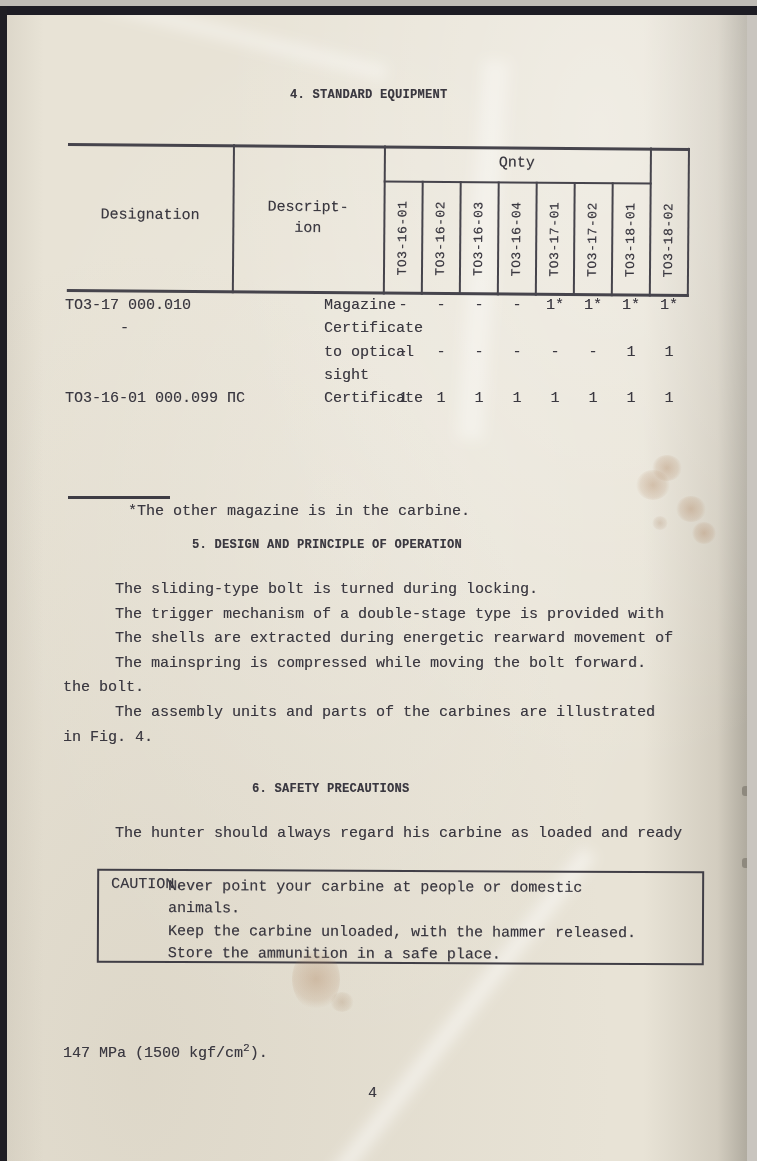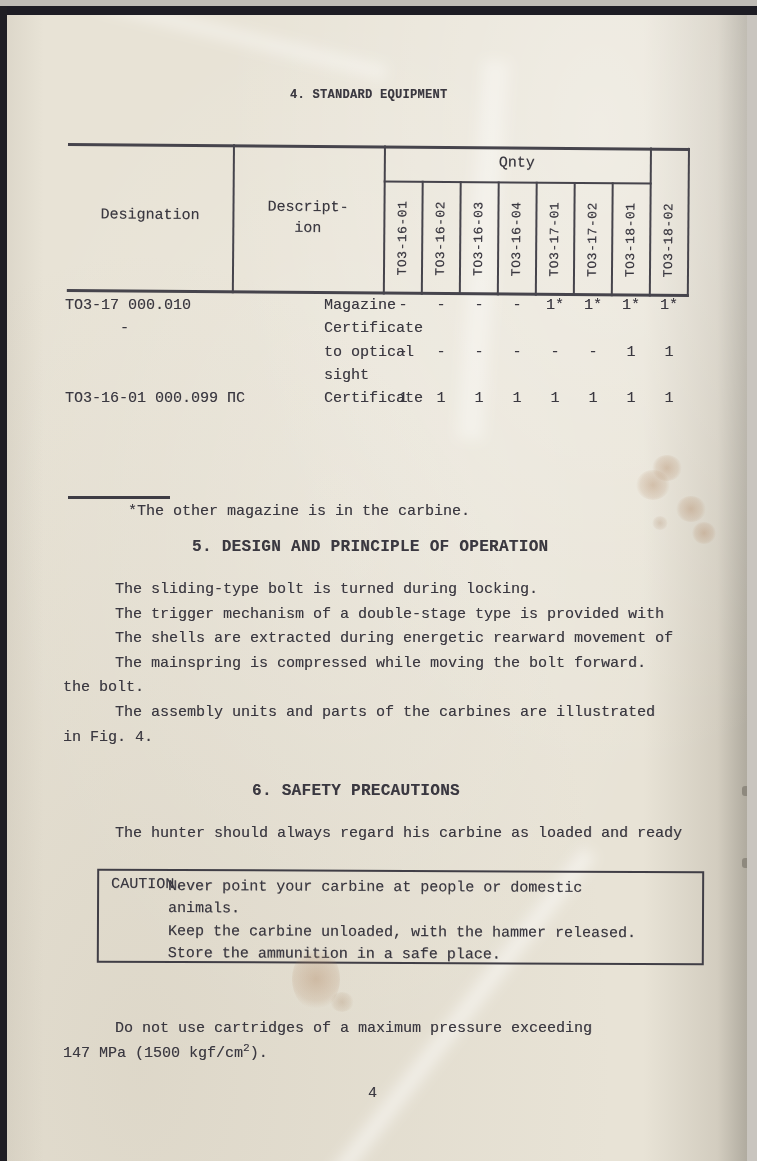--- a/index.html
+++ b/index.html
@@ -30,21 +30,21 @@
   .crease{position:absolute;background:rgba(255,255,255,0.5);filter:blur(7px);pointer-events:none;}
   .crease1{left:250px;top:1010px;width:420px;height:16px;transform:rotate(-52deg);}
   .crease2{left:470px;top:60px;width:26px;height:380px;transform:rotate(4deg);background:rgba(255,255,255,0.35);}
   .crease3{left:90px;top:30px;width:300px;height:14px;transform:rotate(14deg);background:rgba(255,255,255,0.4);}
   .stain{position:absolute;border-radius:50%;pointer-events:none;}
   .st{background:radial-gradient(circle, rgba(176,134,98,0.40) 0%, rgba(176,134,98,0.18) 55%, rgba(176,134,98,0) 75%);}
   .stf{background:radial-gradient(circle, rgba(170,136,104,0.30) 0%, rgba(170,136,104,0.12) 55%, rgba(170,136,104,0) 75%);}
   .staple{position:absolute;width:7px;height:10px;background:#8e897e;border-radius:3px;}
 
   .h-title{position:absolute;left:290px;top:88px;font-weight:bold;font-size:12px;letter-spacing:0.3px;}
-  .h-sec{position:absolute;font-weight:bold;font-size:16px;letter-spacing:0.3px;}
+  .h-sec{position:absolute;font-weight:bold;font-size:12px;letter-spacing:0.3px;}
 
   
   .tbl{position:absolute;left:68px;top:143px;width:622px;height:149px;transform:rotate(0.45deg);transform-origin:0 0;}
   .ln{position:absolute;background:#46444c;}
   .hline{height:2.5px;}
   .vline{width:2px;}
   .cell-label{position:absolute;text-align:center;}
   .rotcol{position:absolute;top:37px;width:38px;height:110px;display:flex;align-items:center;justify-content:center;}
   .rotcol span{transform:rotate(-90deg);white-space:nowrap;font-size:13px;letter-spacing:0.5px;}
 
@@ -184,21 +184,20 @@
     <div class="caution-box">
       <span class="caution-label">CAUTION.</span>
       <div class="caution-lines">
         <div>Never point your carbine at people or domestic</div>
         <div>animals.</div>
         <div>Keep the carbine unloaded, with the hammer released.</div>
         <div>Store the ammunition in a safe place.</div>
       </div>
     </div>
 
-    <div class="closing1">Do not use cartridges of a maximum  pressure exceeding</div>
     <div class="closing2"><span>147 MPa (1500 kgf/cm</span><span class="sup">2</span><span>).</span></div>
 
     <div class="pageno">4</div>
 
     <div class="stain st" style="left:652px;top:455px;width:30px;height:26px;"></div>
     <div class="stain st" style="left:636px;top:470px;width:34px;height:30px;"></div>
     <div class="stain st" style="left:676px;top:496px;width:30px;height:26px;"></div>
     <div class="stain st" style="left:692px;top:522px;width:24px;height:22px;"></div>
     <div class="stain stf" style="left:652px;top:516px;width:16px;height:14px;"></div>
     <div class="stain st" style="left:292px;top:948px;width:48px;height:62px;"></div>

